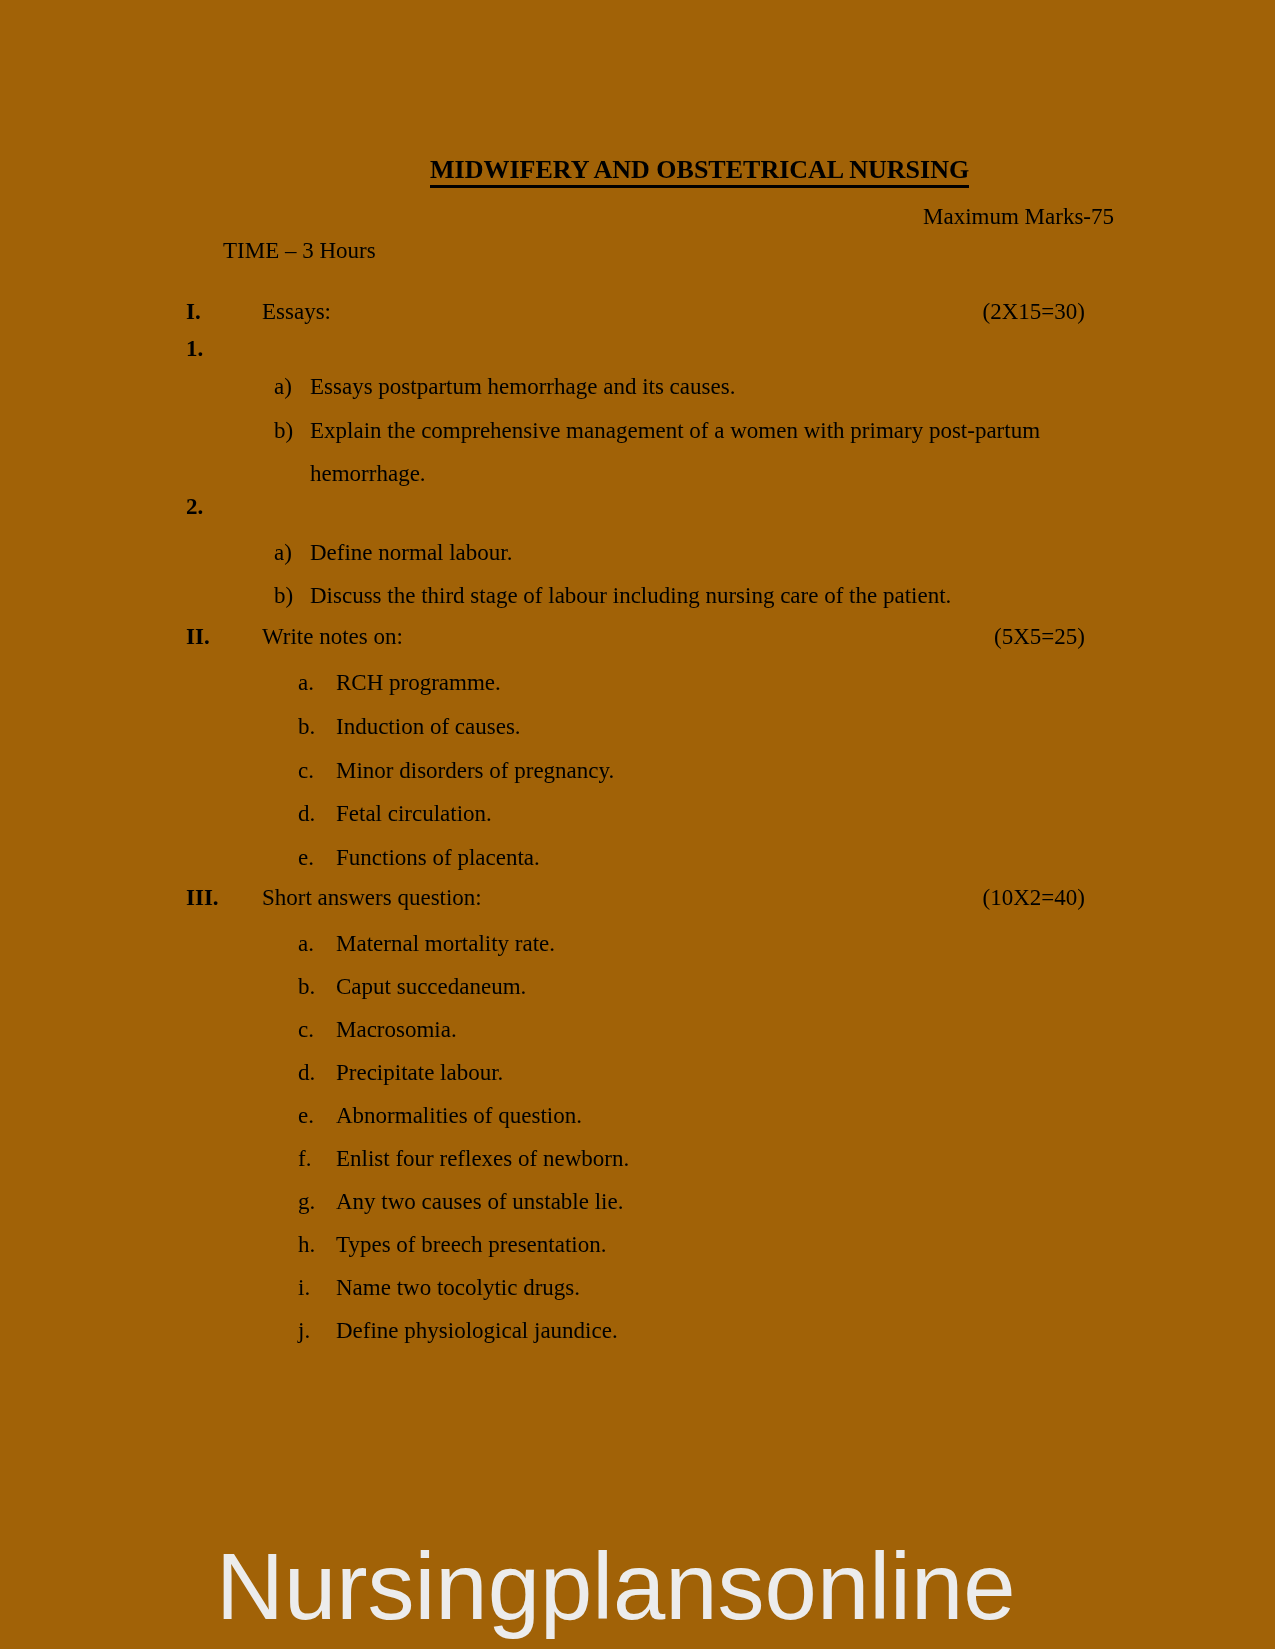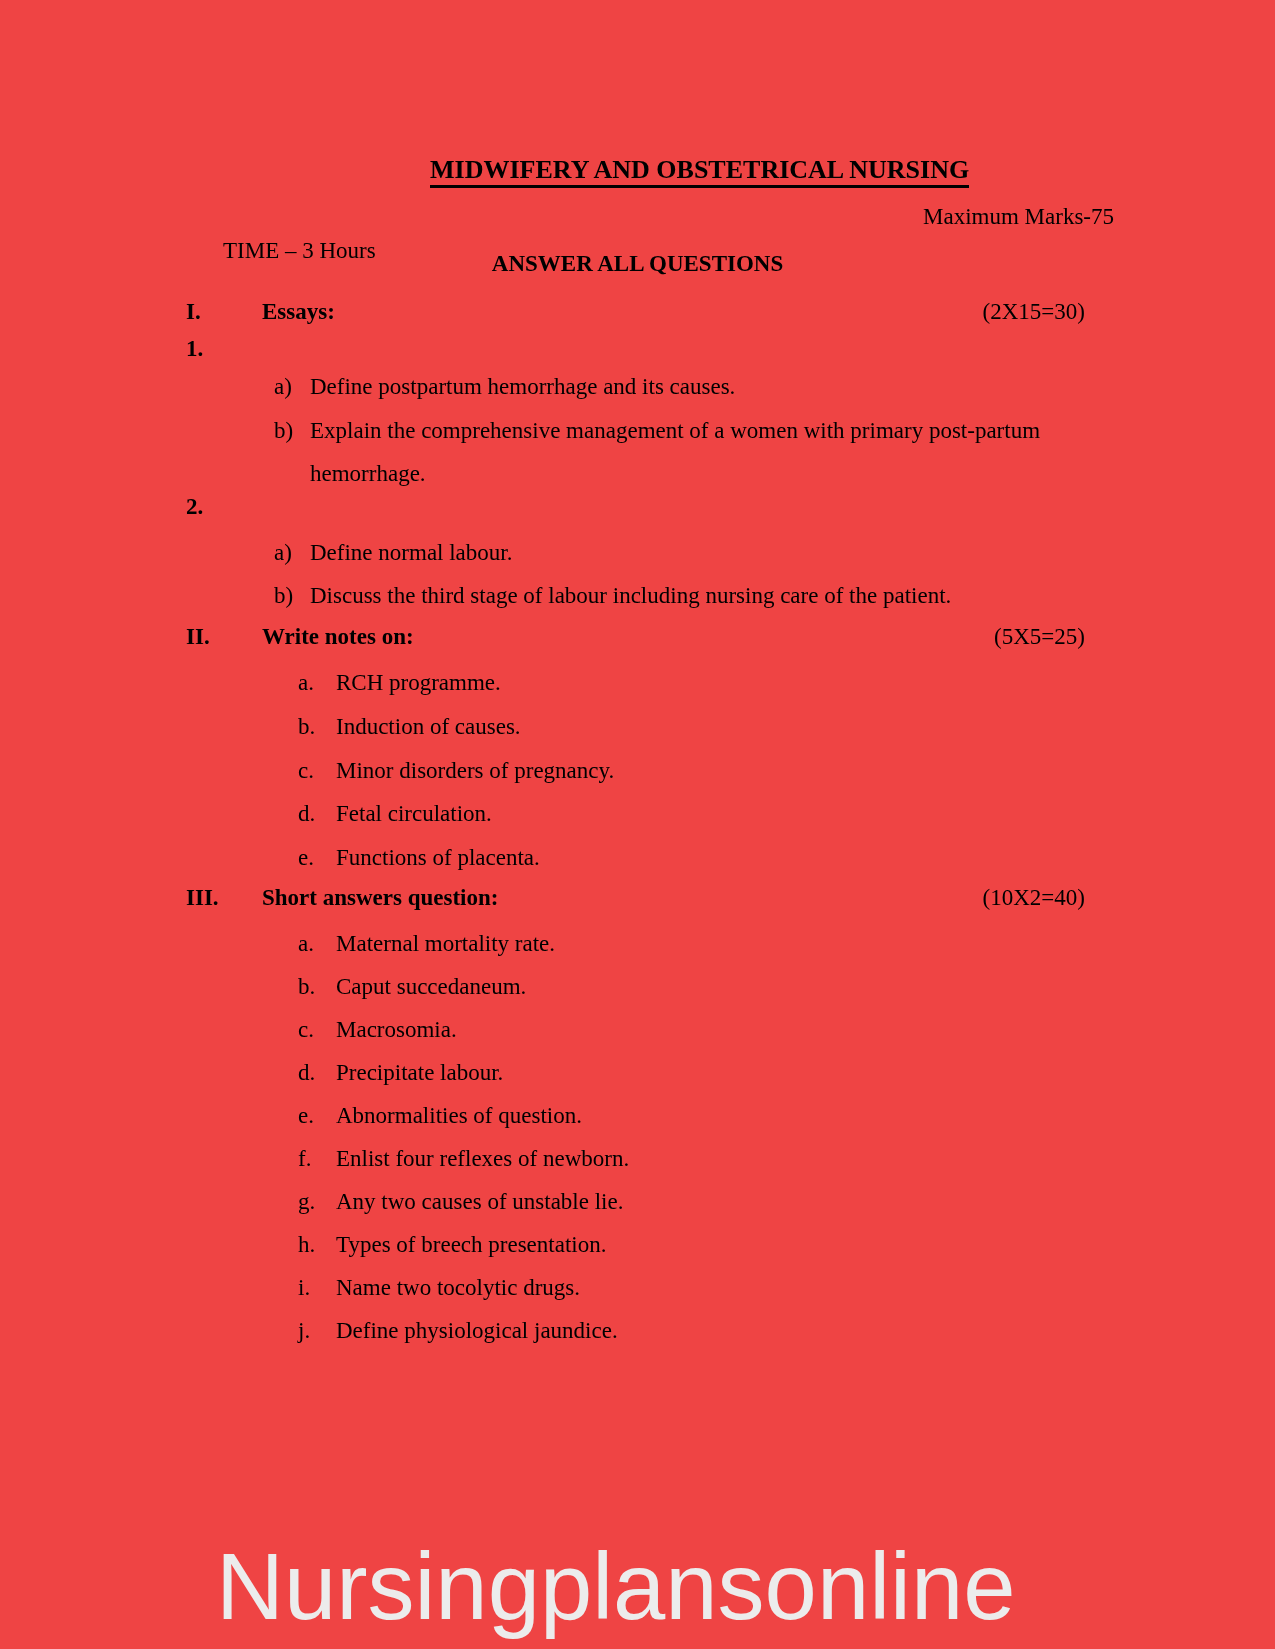--- a/index.html
+++ b/index.html
@@ -1,21 +1,21 @@
 <!DOCTYPE html>
 <html><head>
 <meta charset="utf-8">
 <style>
   html, body { margin: 0; padding: 0; background: #888; }
   .page {
     position: relative;
     width: 1275px;
     height: 1649px;
     margin: 0 auto;
-    background: #ef4444;
+    background: #a16207;
     overflow: hidden;
     font-family: "Liberation Serif", "DejaVu Serif", serif;
     color: #000000;
     font-size: 23px;
     line-height: 28px;
   }
   .line { position: absolute; left: 0; right: 0; }
   .title {
     position: absolute;
     top: 154px;
@@ -27,21 +27,21 @@
   }
   .title .underlined { border-bottom: 3px solid #000; padding-bottom: 1px; }
   .meta-left  { position: absolute; left: 223px; top: 203px; white-space: nowrap; margin-top: 34px; }
   .meta-right { position: absolute; right: 161px; top: 203px; white-space: nowrap; }
   .instruction {
     position: absolute; left: 0; right: 0; top: 250px;
     text-align: center; font-weight: bold;
   }
   .sec-num   { position: absolute; left: 186px; font-weight: bold; white-space: nowrap; }
   .q-num     { position: absolute; left: 186px; font-weight: bold; white-space: nowrap; }
-  .sec-label { position: absolute; left: 262px; font-weight: bold; white-space: nowrap; }
+  .sec-label { position: absolute; left: 262px; font-weight: normal; white-space: nowrap; }
   .sec-marks { position: absolute; right: 190px; font-weight: normal; white-space: nowrap; }
   .p-marker  { position: absolute; left: 274px; white-space: nowrap; }
   .p-text    { position: absolute; left: 310px; white-space: nowrap; }
   .p-text-wrap {
     position: absolute; left: 310px;
     width: 800px; line-height: 43px; white-space: normal; font-family: Liberation Serif, serif;
   }
   .n-marker  { position: absolute; left: 298px; white-space: nowrap; }
   .n-text    { position: absolute; left: 336px; white-space: nowrap; }
   .watermark {
@@ -58,34 +58,33 @@
 </head>
 <body>
 
 <div class="page">
 
   <div class="title">
     <span class="underlined">MIDWIFERY AND OBSTETRICAL NURSING</span>
   </div>
   <div class="meta-left">TIME – 3 Hours</div>
   <div class="meta-right">Maximum Marks-75</div>
-  <div class="instruction">ANSWER ALL QUESTIONS</div>
 
   <div class="line" style="top:298px">
     <span class="sec-num">I.</span>
     <span class="sec-label">Essays:</span>
     <span class="sec-marks">(2X15=30)</span>
   </div>
 
   <div class="line" style="top:335px">
     <span class="q-num">1.</span>
   </div>
   <div class="line" style="top:373px">
     <span class="p-marker">a)</span>
-    <span class="p-text">Define postpartum hemorrhage and its causes.</span>
+    <span class="p-text">Essays postpartum hemorrhage and its causes.</span>
   </div>
   <div class="line" style="top:409px">
     <span class="p-marker" style="line-height:43px">b)</span>
     <span class="p-text-wrap">Explain the comprehensive management of a women with primary post-partum hemorrhage.</span>
   </div>
 
   <div class="line" style="top:493px">
     <span class="q-num">2.</span>
   </div>
   <div class="line" style="top:539px">

